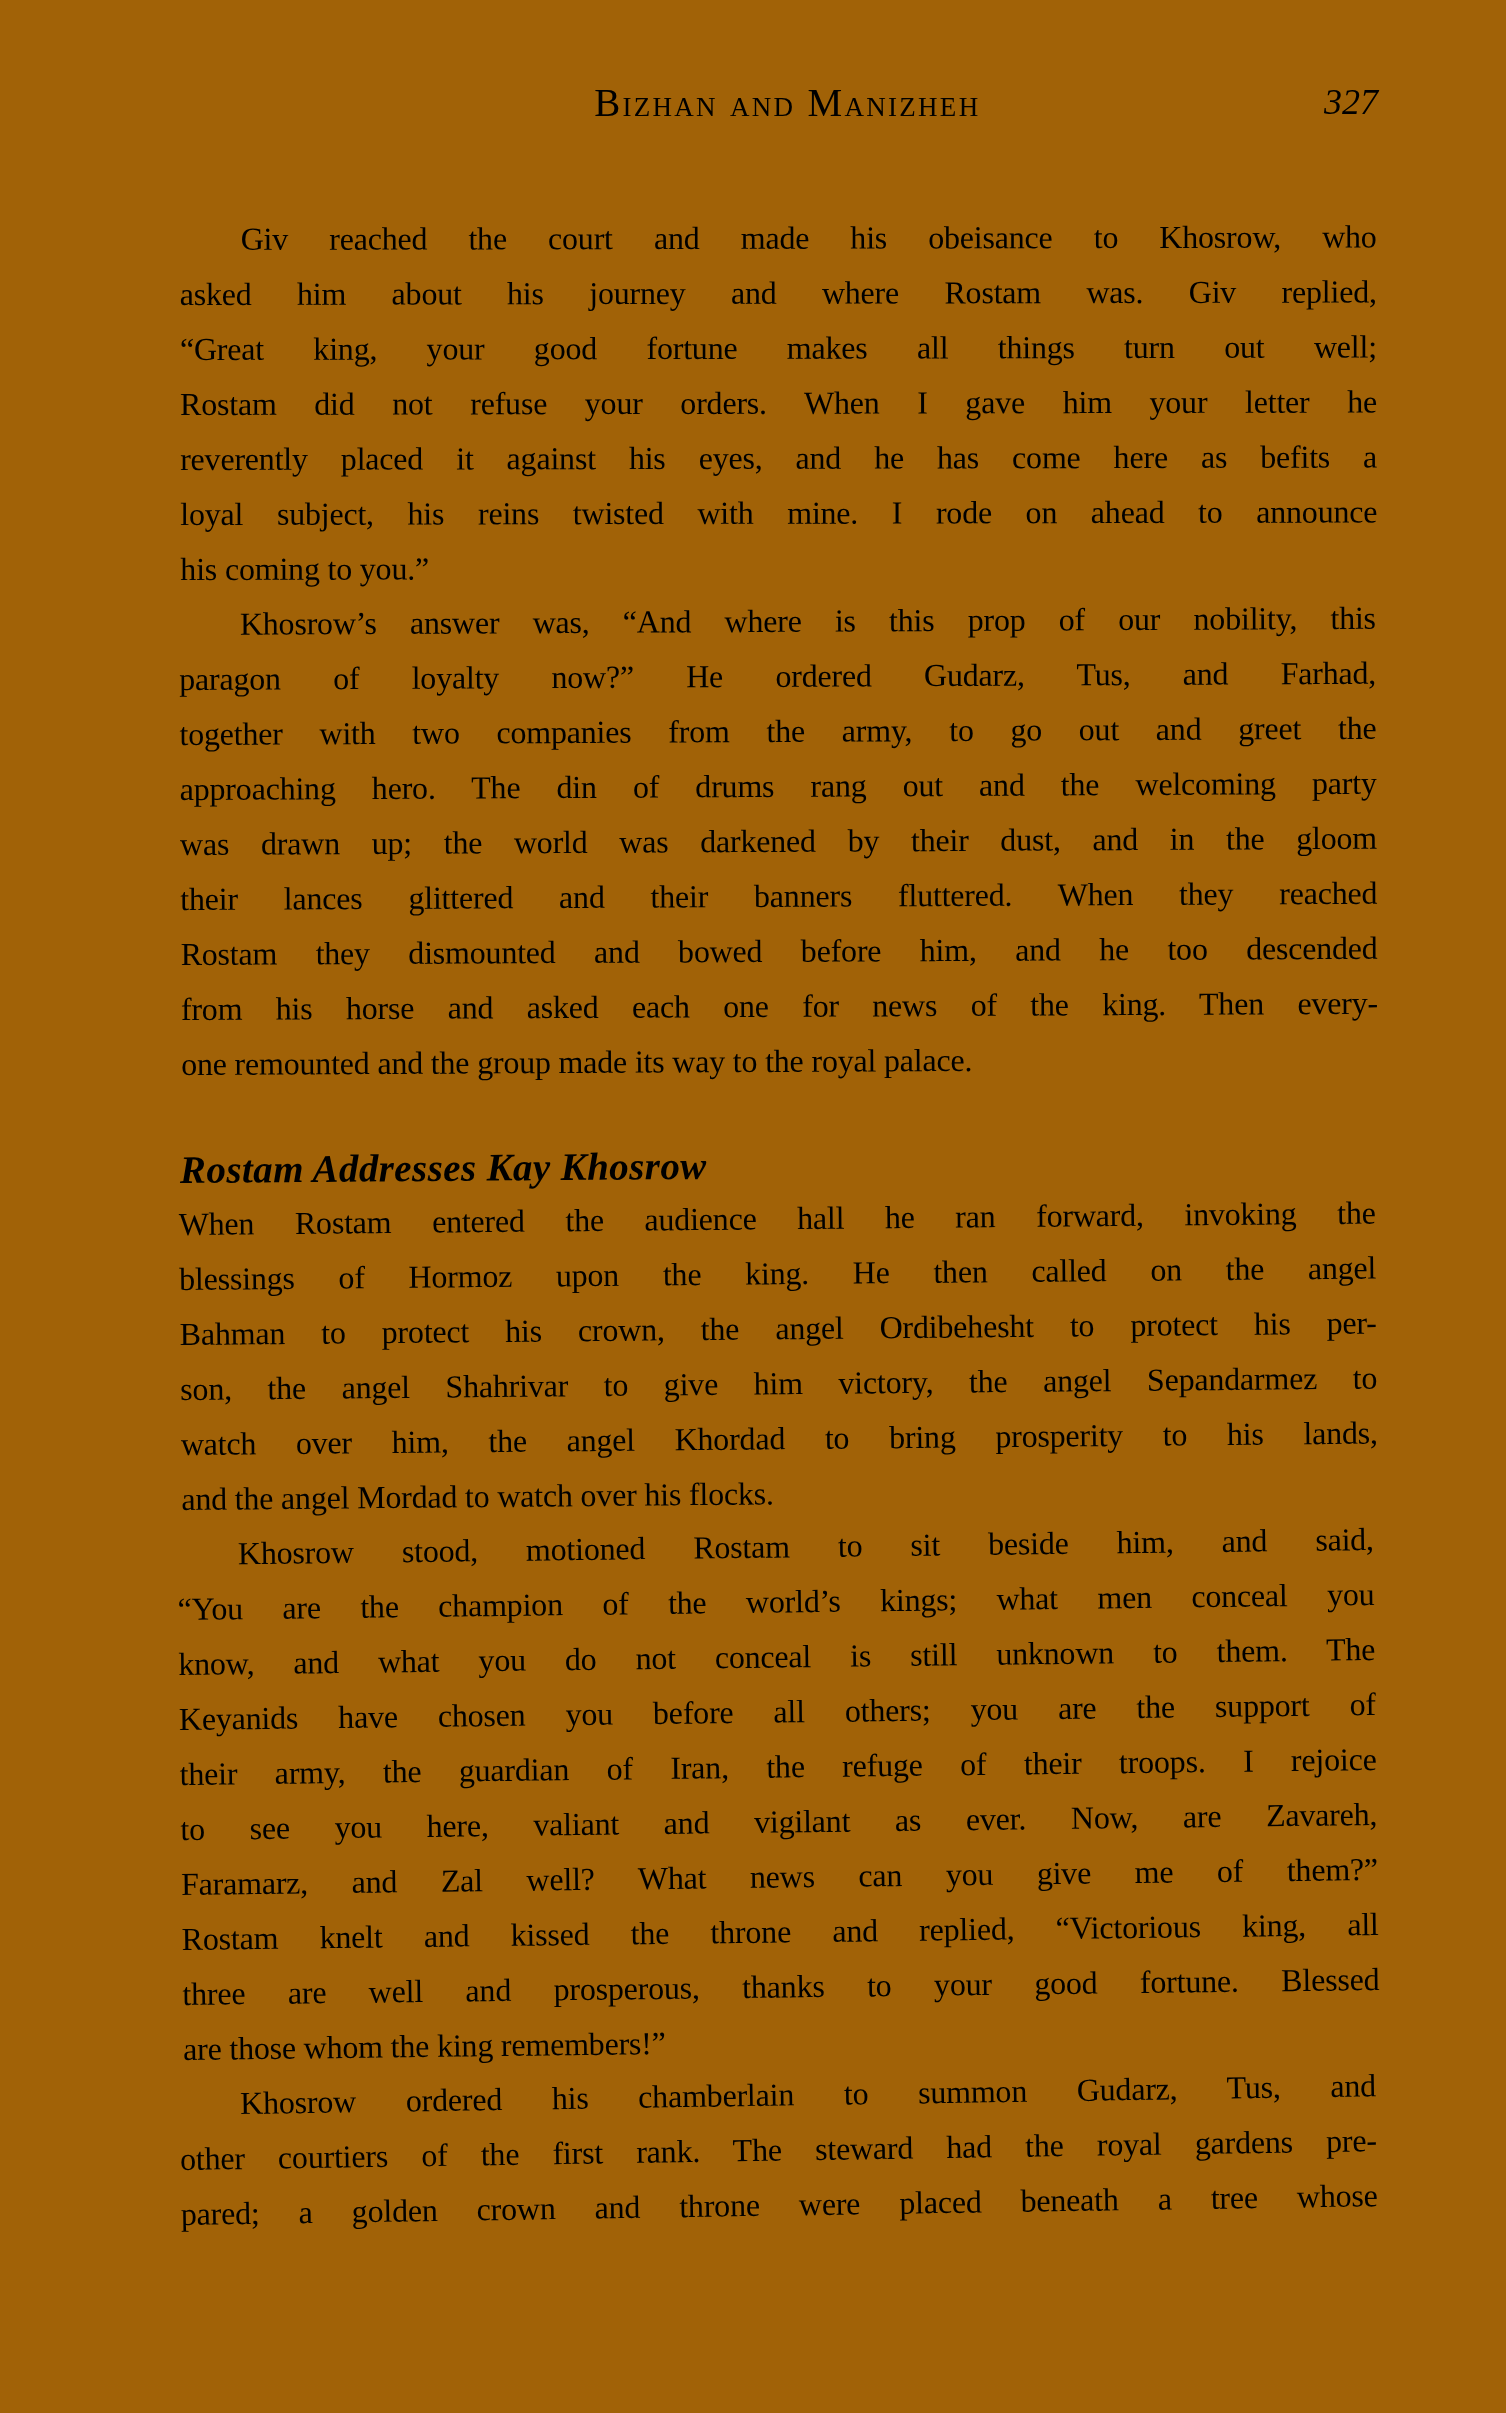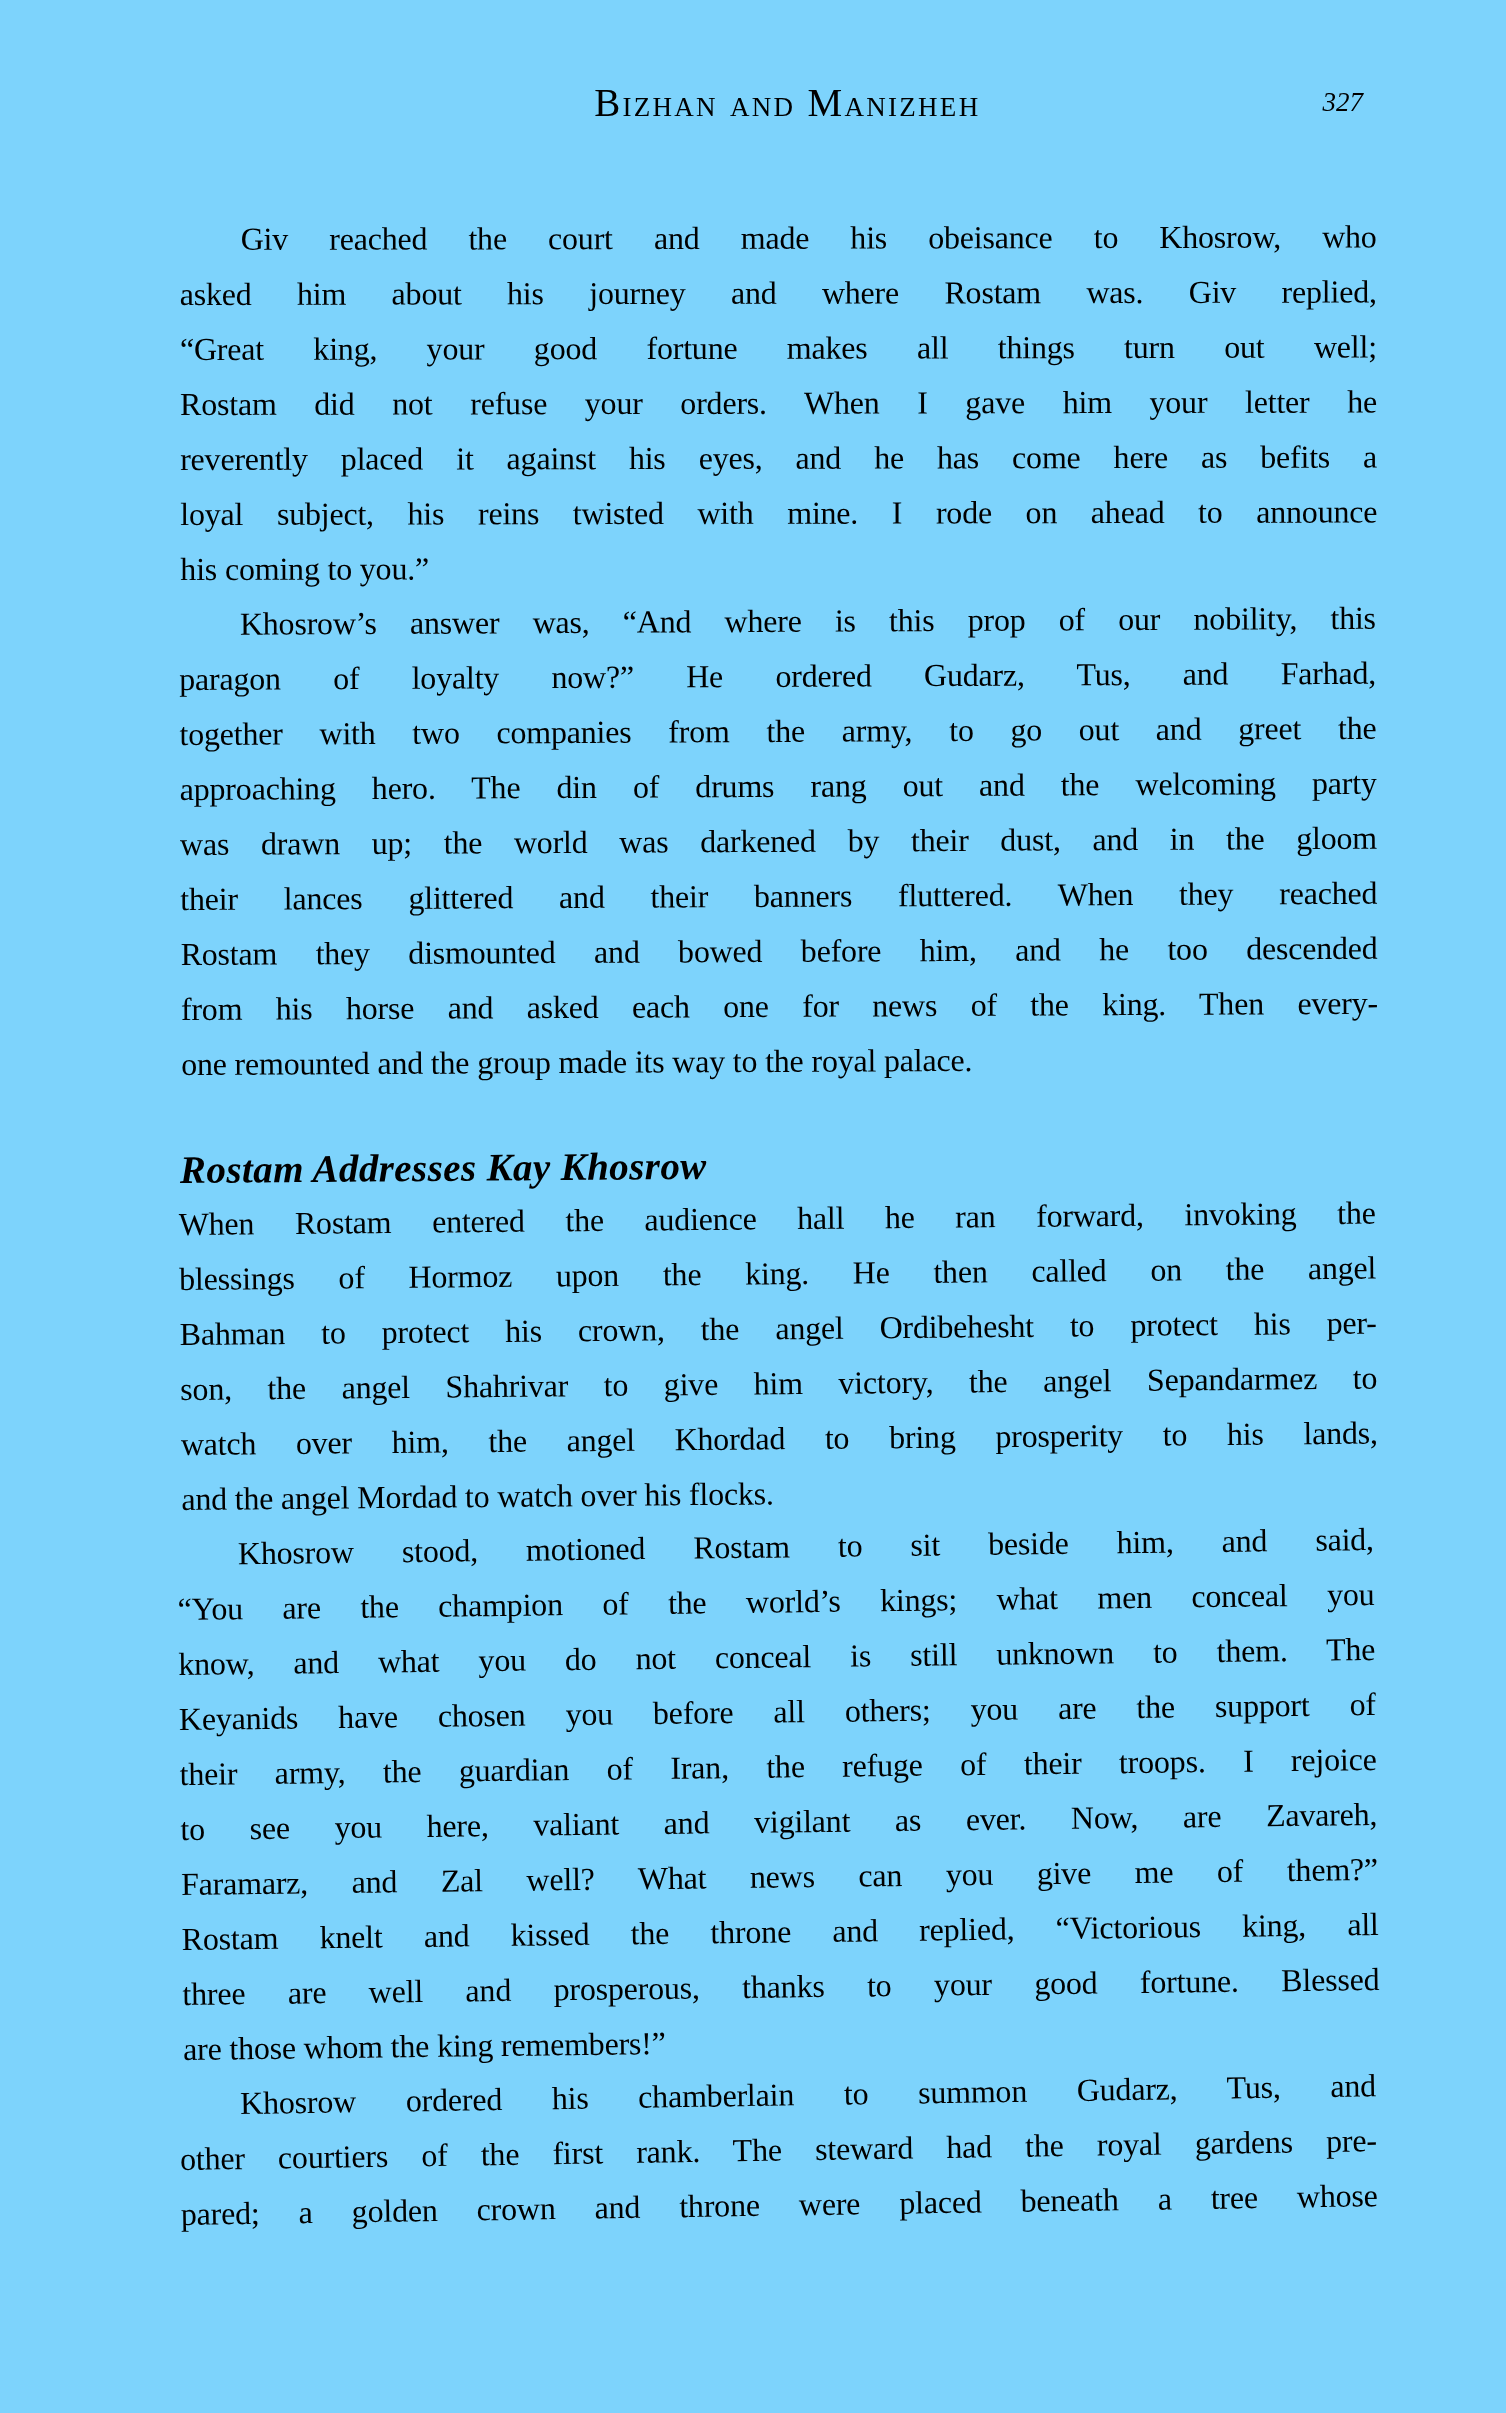--- a/index.html
+++ b/index.html
@@ -4,21 +4,21 @@
 <style>
   html, body {
     margin: 0;
     padding: 0;
     background: #ffffff;
   }
   .sheet {
     position: relative;
     width: 1506px;
     height: 2413px;
-    background: #7dd3fc;
+    background: #a16207;
     overflow: hidden;
     font-family: "Liberation Serif", serif;
     color: #000000;
   }
 
   
   .running-header {
     position: absolute;
     left: 181px;
     top: 80px;
@@ -32,24 +32,24 @@
     top: 0;
     text-align: center;
     font-variant: small-caps;
     font-size: 39px;
     line-height: 45px;
     letter-spacing: 2.3px;
     transform: translateX(7.8px);
   }
   .rh-page-number {
     position: absolute;
-    right: 15px;
+    right: 0;
     top: 0;
     font-style: italic;
-    font-size: 27px;
+    font-size: 36px;
     line-height: 45px;
   }
 
   
   .page-body {
     position: absolute;
     left: 180px;
     top: 212px;
     width: 1197px;
   }

